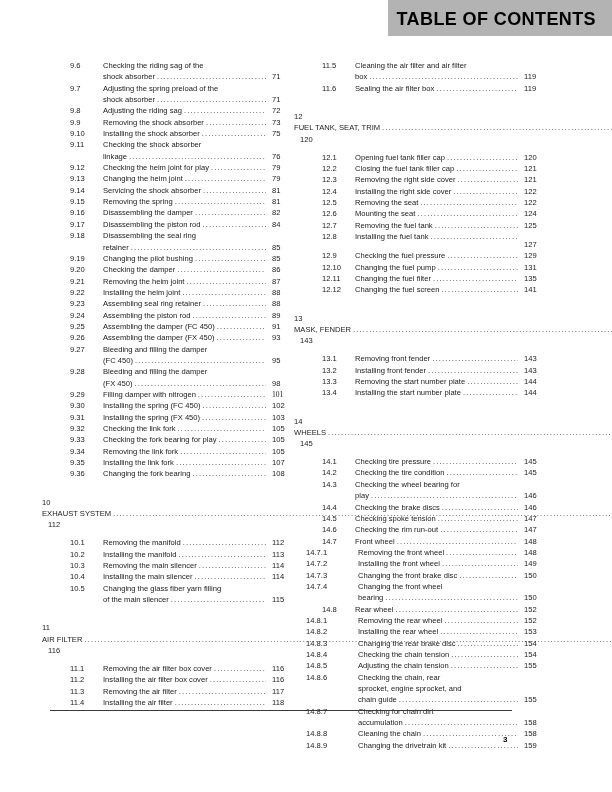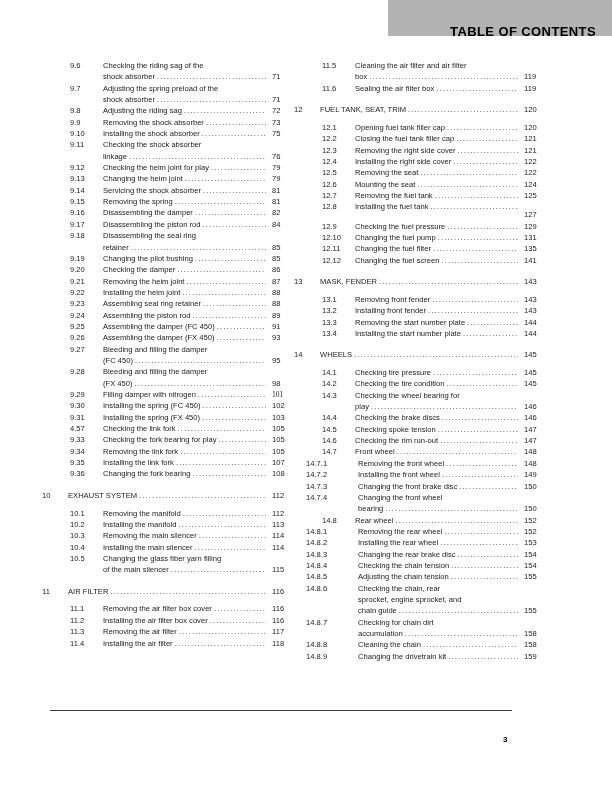--- a/index.html
+++ b/index.html
@@ -21,22 +21,22 @@
     position: absolute;
     top: 0;
     left: 388px;
     width: 224px;
     height: 36px;
     background: #b3b3b3;
   }
   .header-title {
     position: absolute;
     right: 16px;
-    top: 24px;
-    font-size: 13px;
+    top: 9px;
+    font-size: 18px;
     font-weight: bold;
     letter-spacing: 0.4px;
     color: #000;
     white-space: nowrap;
   }
 
   
   .columns {
     position: absolute;
     top: 60px;
@@ -71,22 +71,23 @@
     position: relative;
   }
   .entry .pg {
     flex: 0 0 auto;
     text-align: left;
     white-space: nowrap;
   }
 
   
   .lvl-sec {
-    margin-top: 10px;
+    margin-top: 17px;
     margin-bottom: 6.5px;
+    flex-direction: column;
   }
   .lvl-sec .num   { width: 26px; }
   .lvl-sec .body  { }
   .lvl-sec .pg    { width: 22px; padding-left: 6px; }
 
   
   .lvl-2 .num   { width: 33px; margin-left: 28px; }
   .lvl-2 .pg    { width: 22px; padding-left: 6px; }
 
   
@@ -402,21 +403,21 @@
         <div class="num">9.31</div>
         <div class="body">
           <div class="txtline last">
             <span class="t">Installing the spring (FX 450)</span>
             <span class="dots">........................................................................................................................................................................................................</span>
           </div>
         </div>
         <div class="pg" style="margin-top: 0px;">103</div>
       </div>
       <div class="entry lvl-2">
-        <div class="num">4.57</div>
+        <div class="num">9.32</div>
         <div class="body">
           <div class="txtline last">
             <span class="t">Checking the link fork</span>
             <span class="dots">........................................................................................................................................................................................................</span>
           </div>
         </div>
         <div class="pg" style="margin-top: 0px;">105</div>
       </div>
       <div class="entry lvl-2">
         <div class="num">9.33</div>

